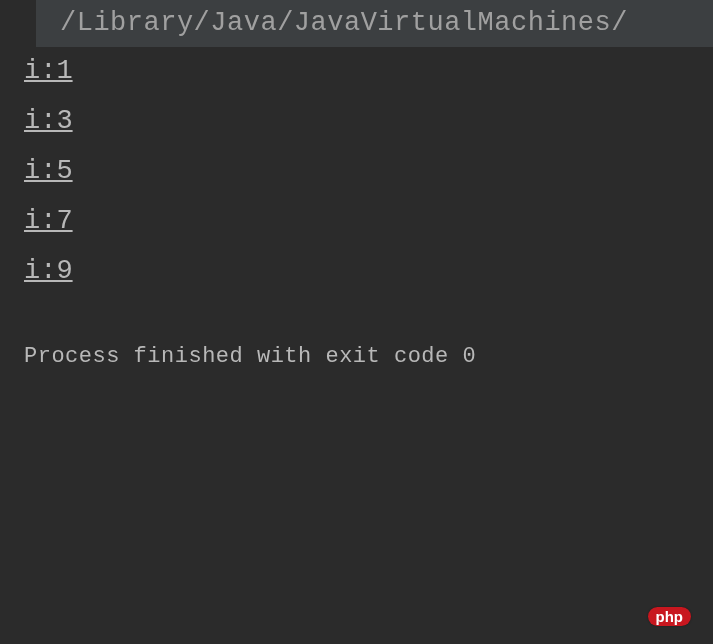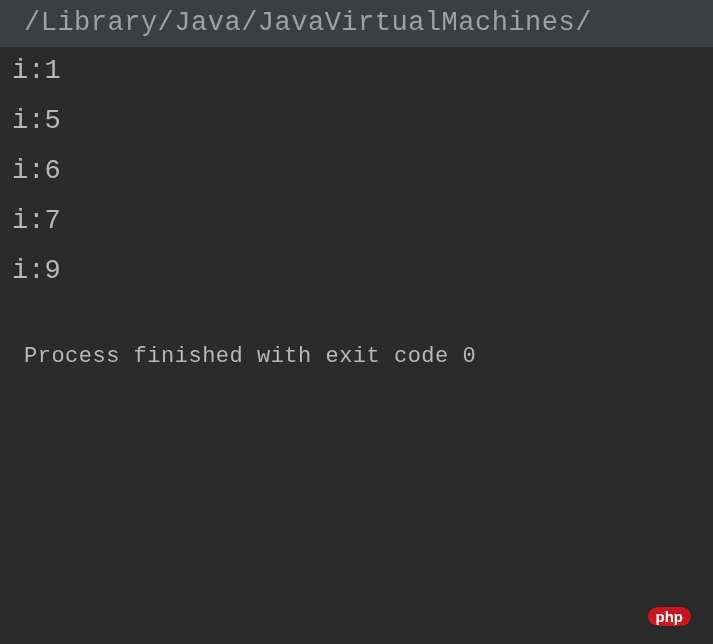--- a/index.html
+++ b/index.html
@@ -20,26 +20,28 @@
     .console {
       padding: 0;
     }
     .path-line {
       background: #3c3f41;
       color: #a0a0a0;
       padding: 6px 7px 6px 24px;
       font-size: 27px;
       letter-spacing: 0.5px;
       line-height: 1.3;
+      margin-left: 36px;
     }
     .output-line {
-      padding: 0 12px;
+      padding: 0 24px;
       color: #b8b8b8;
       line-height: 1.85;
       font-size: 27px;
+      text-decoration: underline;
     }
     .blank-line {
       height: 46px;
     }
     .exit-line {
       padding: 0 24px;
       color: #b8b8b8;
       font-size: 22px;
       line-height: 1.3;
       letter-spacing: 0.5px;
@@ -68,22 +70,22 @@
       font-size: 15px;
       margin-left: -2px;
     }
   </style>
 </head>
 <body>
 
 <div class="console">
   <div class="path-line">/Library/Java/JavaVirtualMachines/</div>
   <div class="output-line">i:1</div>
+  <div class="output-line">i:3</div>
   <div class="output-line">i:5</div>
-  <div class="output-line">i:6</div>
   <div class="output-line">i:7</div>
   <div class="output-line">i:9</div>
   <div class="blank-line"></div>
   <div class="exit-line">Process finished with exit code 0</div>
 </div>
 
 <div class="watermark">
   <span class="watermark-badge">php</span>
   <span class="watermark-text"></span>
 </div>

